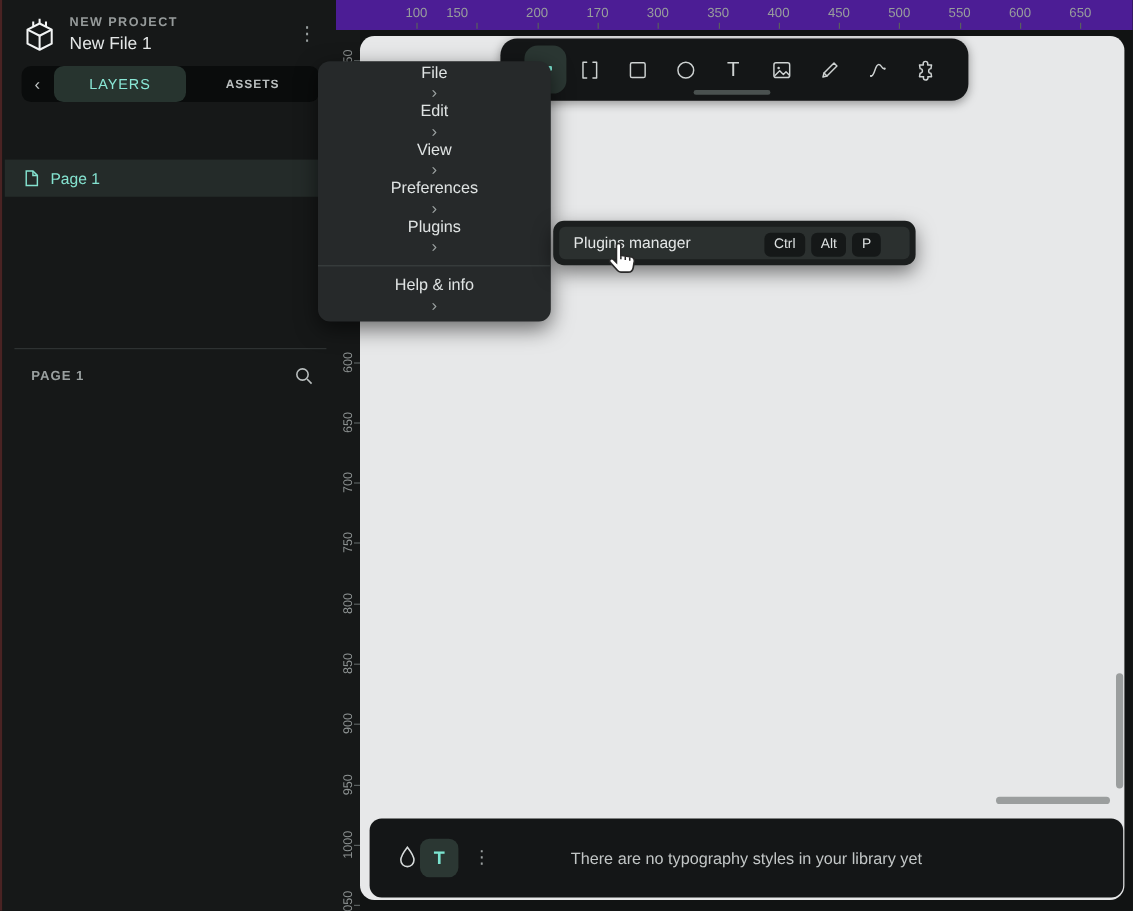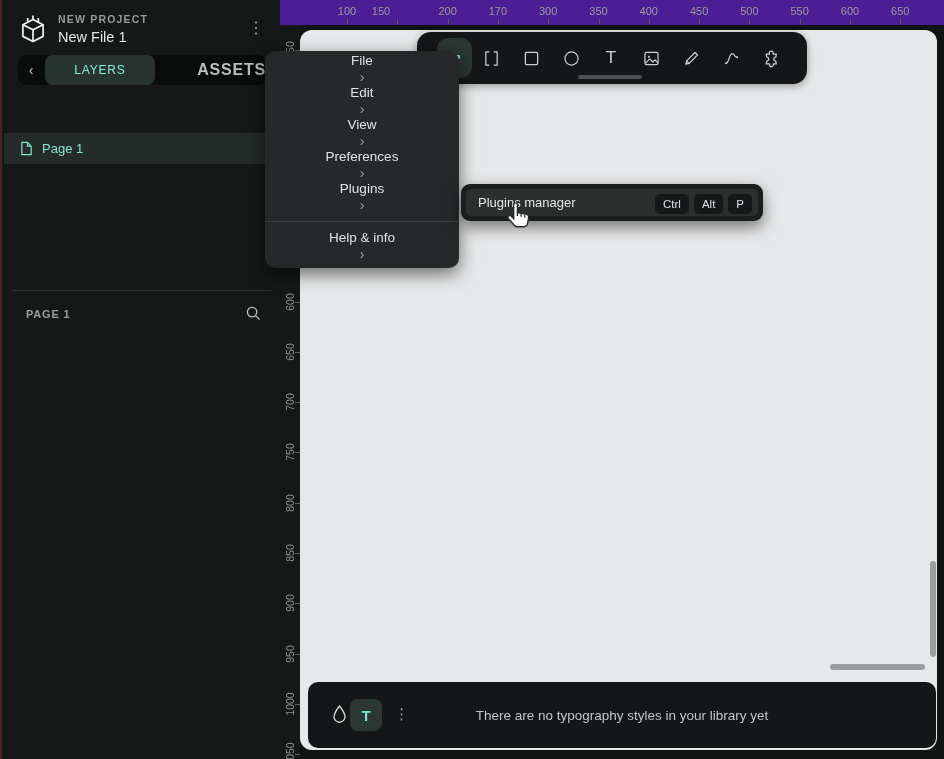--- a/index.html
+++ b/index.html
@@ -18,21 +18,21 @@
                    color:#969b9b; font-weight:bold; }
   #file-name { left:56px; top:29px; font-size:14.5px; color:#e4e7e7; }
   #header-kebab { left:246px; top:18px; font-size:16px; color:#9aa0a0; cursor:pointer; }
 
   #tabbar { left:16px; top:55px; width:248px; height:30px; background:#0a0c0c;
             border-radius:8px; display:flex; align-items:center; }
   #collapse-btn { width:26px; text-align:center; color:#c3c8c8; font-size:14px; }
   #tab-layers { width:110px; height:30px; margin-left:1px; background:#27342f; border-radius:8px;
                 display:flex; align-items:center; justify-content:center;
                 color:#8ae8d6; font-size:12px; font-weight:normal; letter-spacing:.8px; }
-  #tab-assets { flex:1; text-align:right; color:#b9bebe; font-size:16px;
+  #tab-assets { flex:1; text-align:center; color:#b9bebe; font-size:10px;
                 font-weight:bold; letter-spacing:.8px; }
 
   #pages-header { left:10px; top:104px; width:260px; height:22px; display:flex; align-items:center; }
   #pages-chevron { color:#9aa0a0; font-size:12px; transform:rotate(90deg); width:14px; text-align:center; }
   #pages-title { color:#9aa0a0; font-size:11px; font-weight:bold; letter-spacing:.8px; }
   #add-page-btn { position:absolute; right:10px; color:#b9bebe; font-size:17px; font-weight:bold; }
 
   #page-row { left:2px; top:133px; width:276px; height:31px; background:#242b29;
               display:flex; align-items:center; }
   #page-row svg { margin-left:16px; }
@@ -82,21 +82,21 @@
   .menu-item { height:32px; display:flex; align-items:center; padding:0 14px;
                color:#dfe3e3; font-size:13.5px;flex-direction:column; }
   .menu-item .spacer { flex:1; }
   .menu-chevron { color:#9aa0a0; font-size:14px; }
   .menu-divider { height:1px; background:#3b4040; margin:8px 0; }
 
   
   #submenu { left:461px; top:184px; width:302px; height:37px; background:#1b1e1e;
              border-radius:9px; padding:5px; z-index:51; box-shadow:0 6px 16px rgba(0,0,0,.5); }
   #submenu-item { width:100%; height:27px; background:#2b302f; border-radius:5px;
-                  display:flex; align-items:center; padding:0 6px 0 12px; }
+                  display:flex; align-items:center; padding:0 24px 0 12px; }
   #submenu-label { color:#e3e6e6; font-size:13px; flex:1; }
   .kbd-badge { background:#151818; color:#dde1e1; font-size:11.5px; border-radius:5px;
                padding:4px 8px; margin-left:5px; }
 
   
   #typo-panel { left:308px; top:682px; width:628px; height:66px; background:#141617;
                 border-radius:10px; z-index:8; }
   #typo-droplet { position:absolute; left:23px; top:22px; }
   #typo-text-btn { position:absolute; left:42px; top:17px; width:32px; height:32px;
                    background:#2b3733; border-radius:8px; display:flex; align-items:center;

